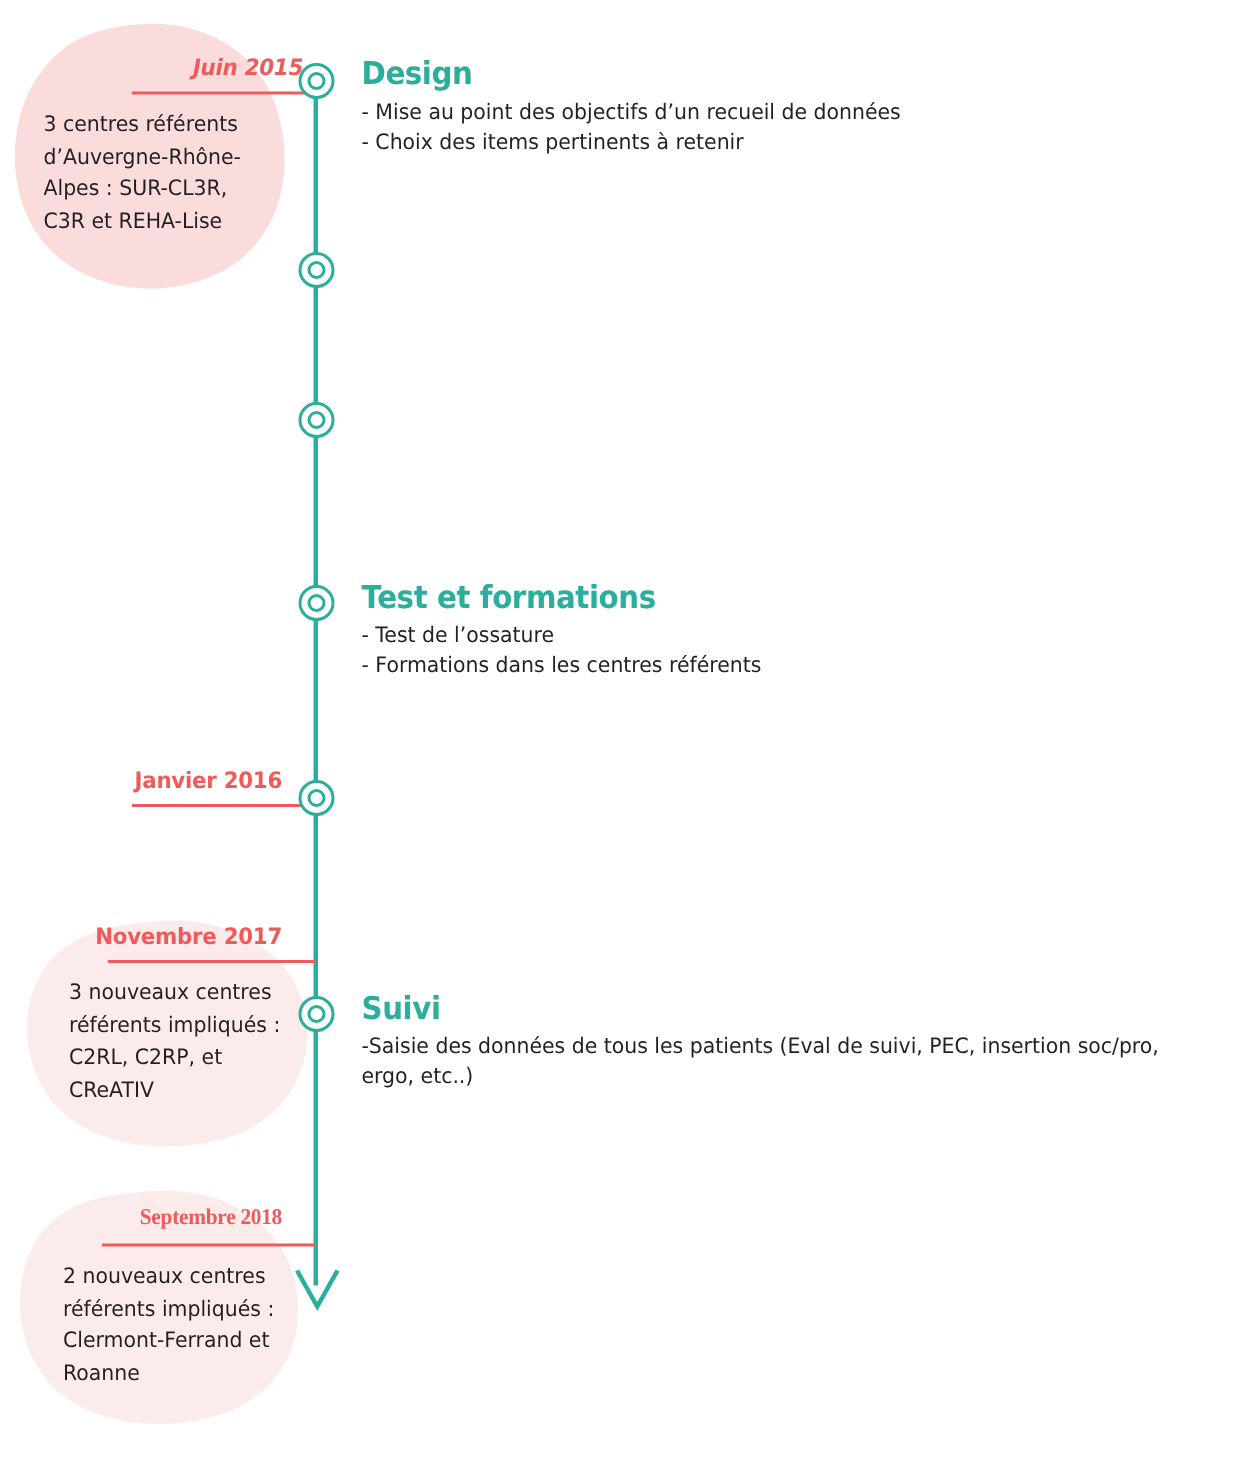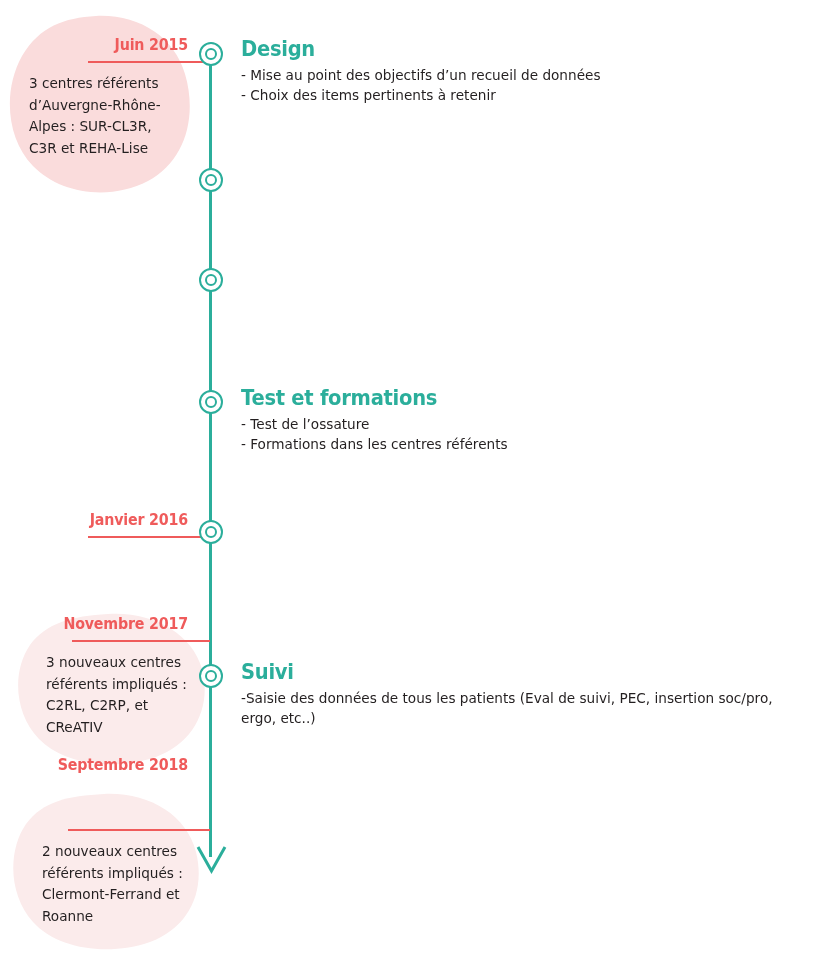--- a/index.html
+++ b/index.html
@@ -216,21 +216,21 @@
   </div>
 
 
   <div class="stage" style="top:661px;">
     <div class="stage-title">Suivi</div>
     <div class="stage-lines">
       <div>-Saisie des données de tous les patients (Eval de suivi, PEC, insertion soc/pro, ergo, etc..)</div>
     </div>
   </div>
 
-  <div class="callout" style="left:20px; top:36px; width:168px;">
+  <div class="callout" style="left:34px; top:36px; width:168px;font-style:italic;">
     <div class="callout-date">Juin 2015</div>
   </div>
   <div class="blob-text" style="left:29px; top:73px; width:160px;">
     <div>3 centres référents
 d’Auvergne-Rhône-
 Alpes : SUR-CL3R,
 C3R et REHA-Lise</div>
   </div>
 
   <div class="callout" style="left:20px; top:511px; width:168px;">
@@ -240,21 +240,21 @@
   <div class="callout" style="left:20px; top:615px; width:168px;">
     <div class="callout-date">Novembre 2017</div>
   </div>
   <div class="blob-text" style="left:46px; top:652px; width:160px;">
     <div>3 nouveaux centres
 référents impliqués :
 C2RL, C2RP, et
 CReATIV</div>
   </div>
 
-  <div class="callout" style="left:16px; top:756px; width:172px;">
+  <div class="callout" style="left:16px; top:804px; width:172px;font-family:Liberation Serif, serif;">
     <div class="callout-date">Septembre 2018</div>
   </div>
   <div class="blob-text" style="left:42px; top:841px; width:160px;">
     <div>2 nouveaux centres
 référents impliqués :
 Clermont-Ferrand et
 Roanne</div>
   </div>
 
 </div>

